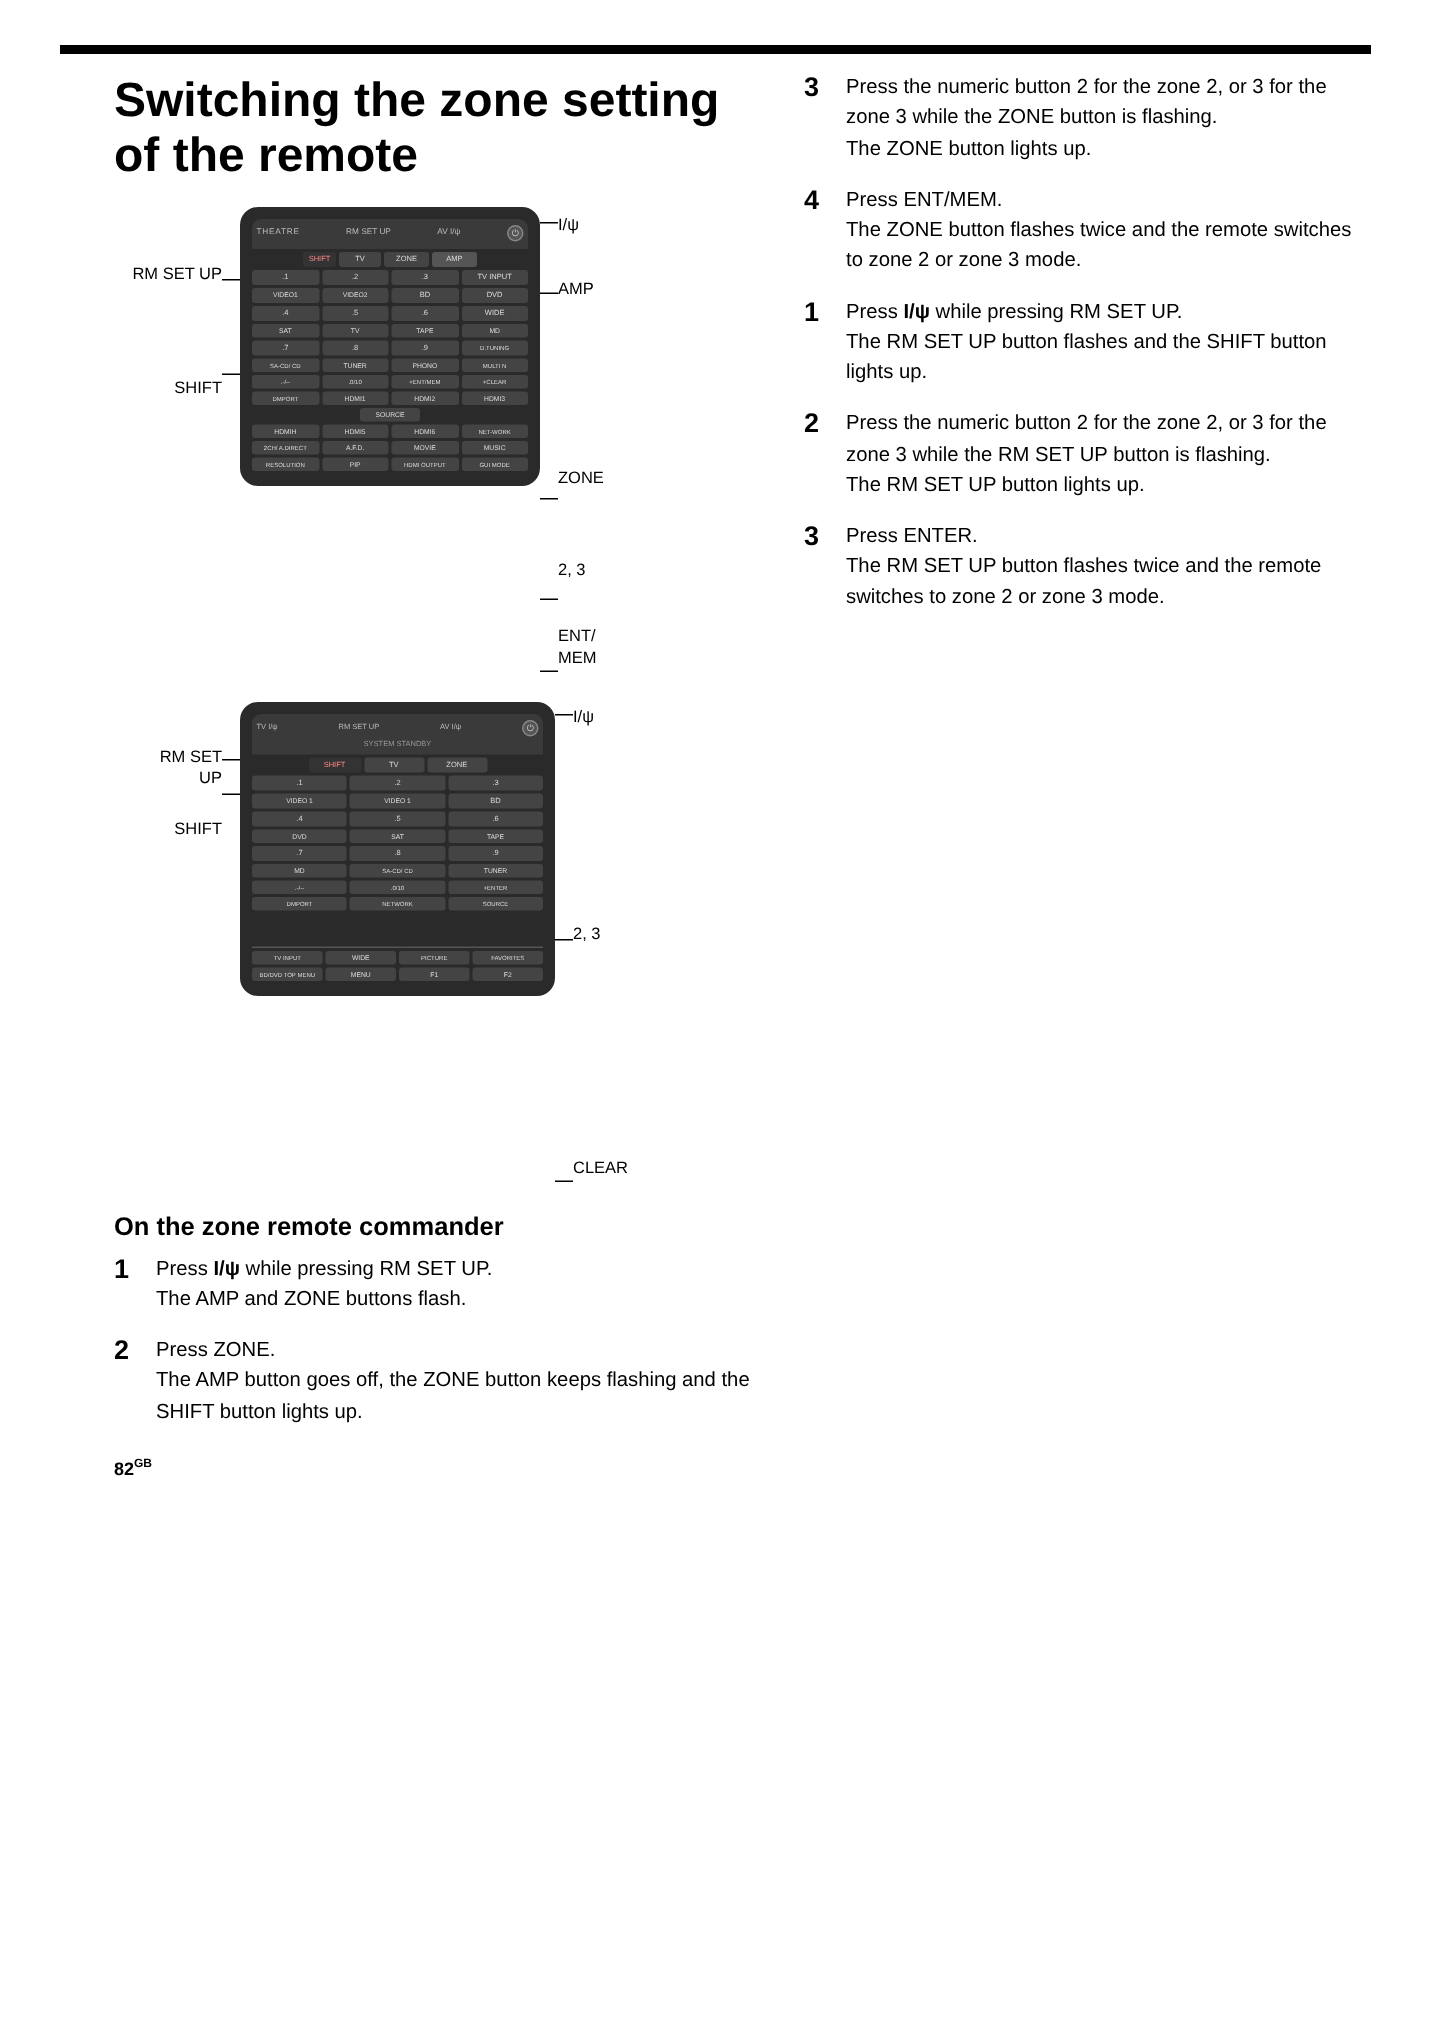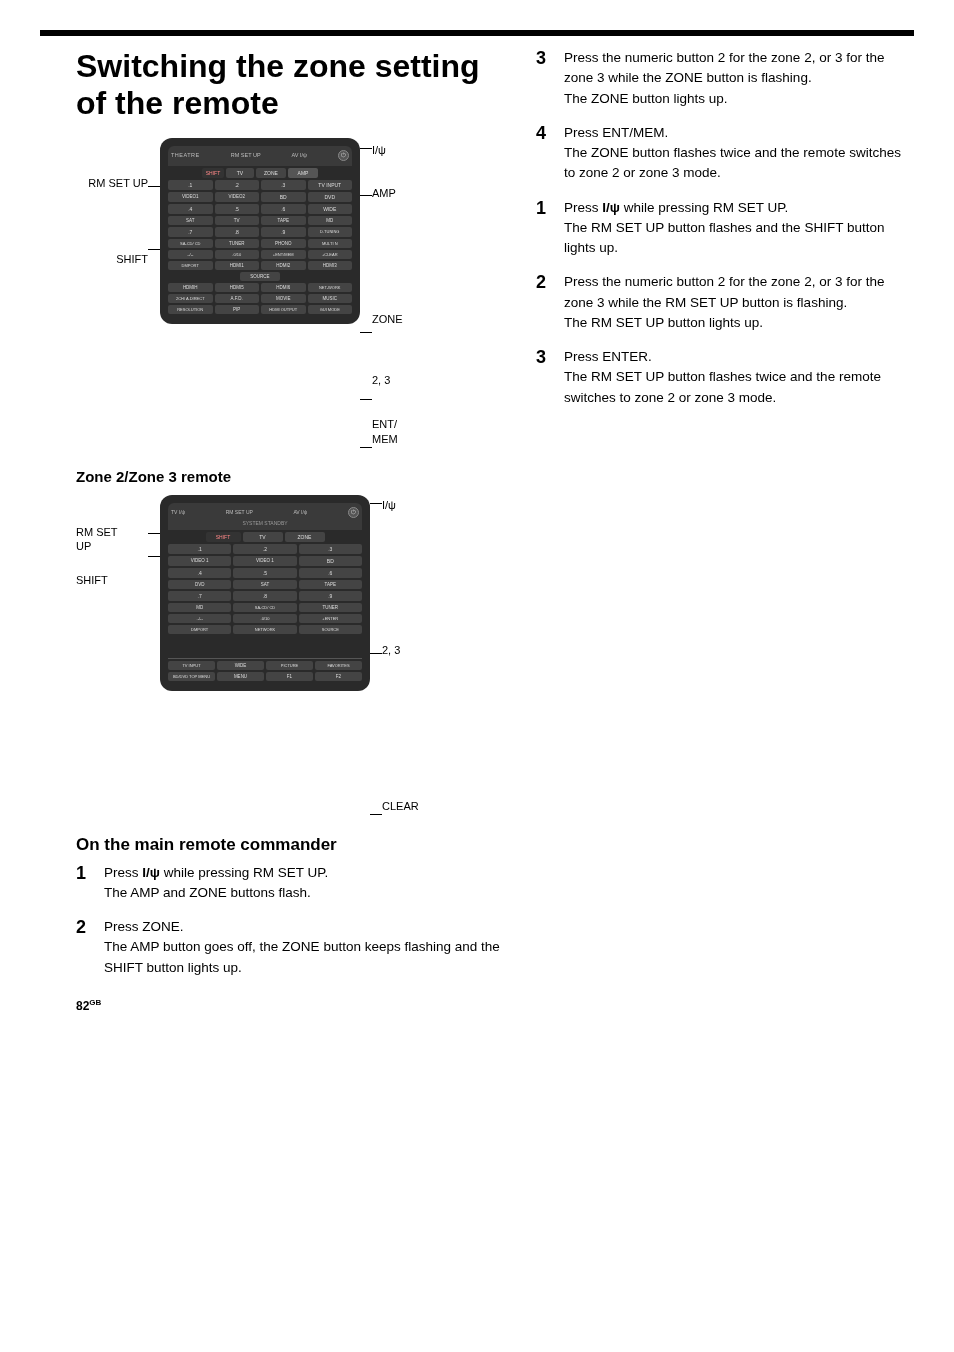--- a/index.html
+++ b/index.html
@@ -253,25 +253,24 @@
 
       <div style="width:60px; padding-top:5px; font-size:11px; line-height:1.4; display:flex; flex-direction:column; justify-content:space-between; height:310px;">
         <div style="margin-top:0;">I/ψ</div>
         <div style="margin-top:8px;">AMP</div>
         <div style="margin-top:90px;">ZONE</div>
         <div style="margin-top:25px;">2, 3</div>
         <div style="margin-top:8px;">ENT/<br>MEM</div>
       </div>
     </div>
 
-    <div class="section-heading">Zone 2/Zone 3 remote</div>
 
     <div style="display:flex; align-items:flex-start; margin-bottom:20px;">
 
-      <div style="width:72px; padding-top:30px; font-size:11px; line-height:1.3;">
+      <div style="width:72px; padding-top:30px; text-align:right; font-size:11px; line-height:1.3;">
         <div style="margin-bottom:20px;">RM SET<br>UP</div>
         <div style="margin-bottom:4px;">SHIFT</div>
       </div>
 
       <div style="width:12px; padding-top:34px;">
         <div style="height:1px; background:#000; margin-bottom:22px; margin-top:4px;"></div>
         <div style="height:1px; background:#000; margin-top:8px;"></div>
       </div>
 
       <div>
@@ -358,21 +357,21 @@
         <div style="height:1px; background:#000; margin-top:80px;"></div>
       </div>
 
       <div style="width:65px; padding-top:3px; font-size:11px; line-height:1.4; display:flex; flex-direction:column; justify-content:space-between; height:320px;">
         <div>I/ψ</div>
         <div style="margin-top:60px;">2, 3</div>
         <div style="margin-top:70px;">CLEAR</div>
       </div>
     </div>
 
-    <div class="section-heading-lg">On the main remote commander</div>
+    <div class="section-heading-lg">On the zone remote commander</div>
 
     <div class="step">
       <span class="step-num">1</span>
       <div class="step-content">
         Press <strong>I/ψ</strong> while pressing RM SET UP.<br>
         The AMP and ZONE buttons flash.
       </div>
     </div>
 
     <div class="step">

